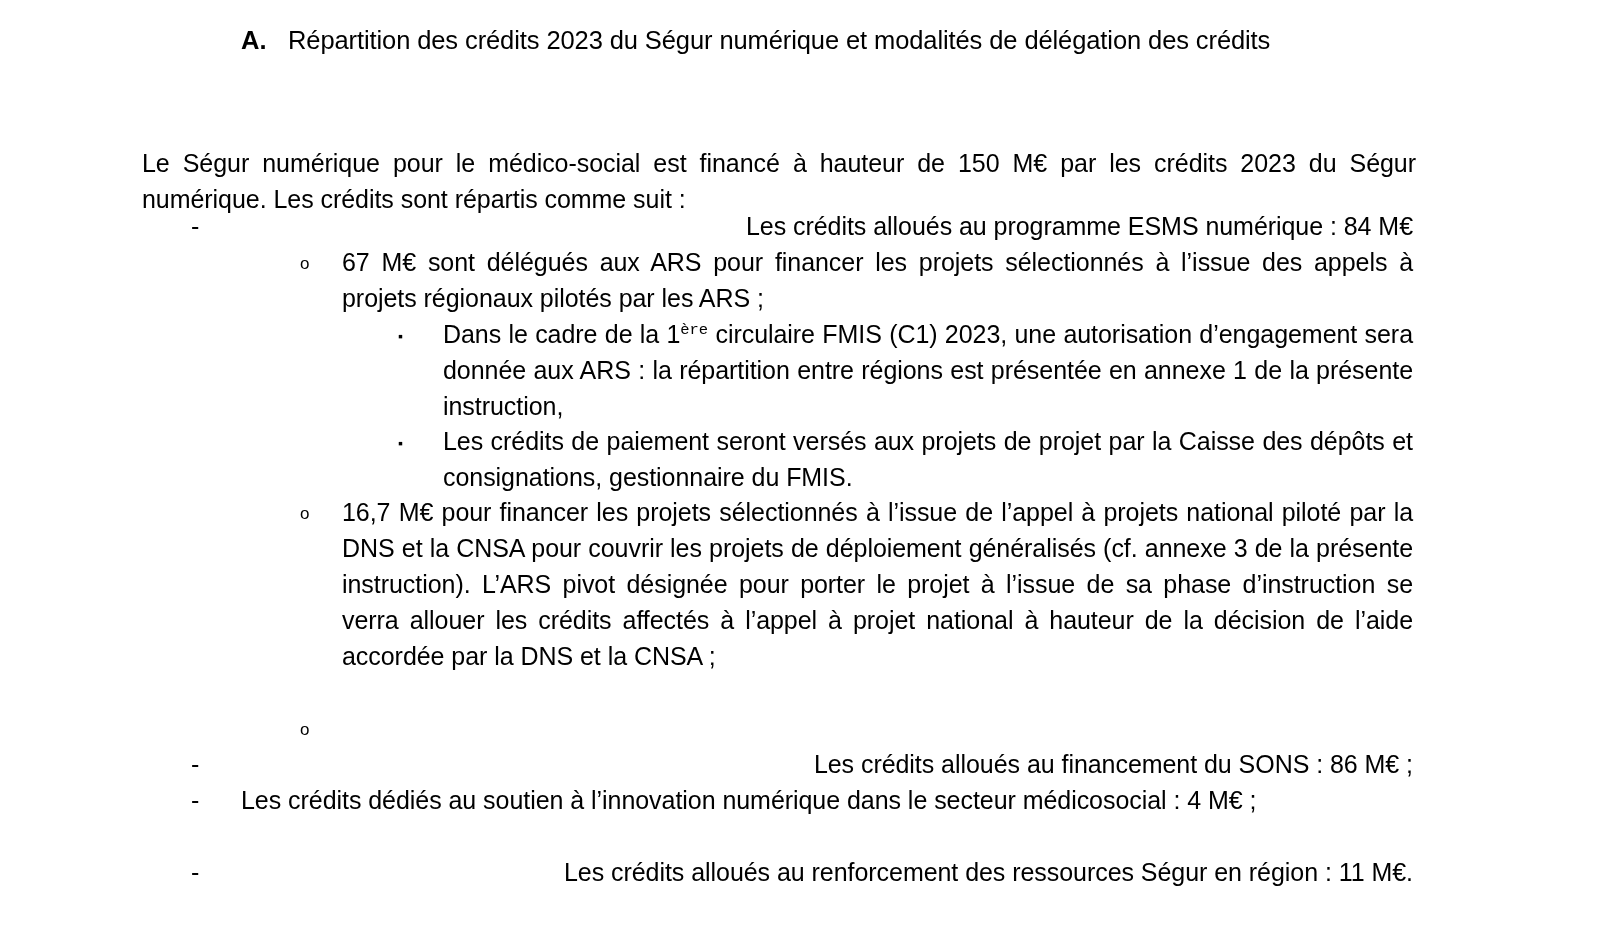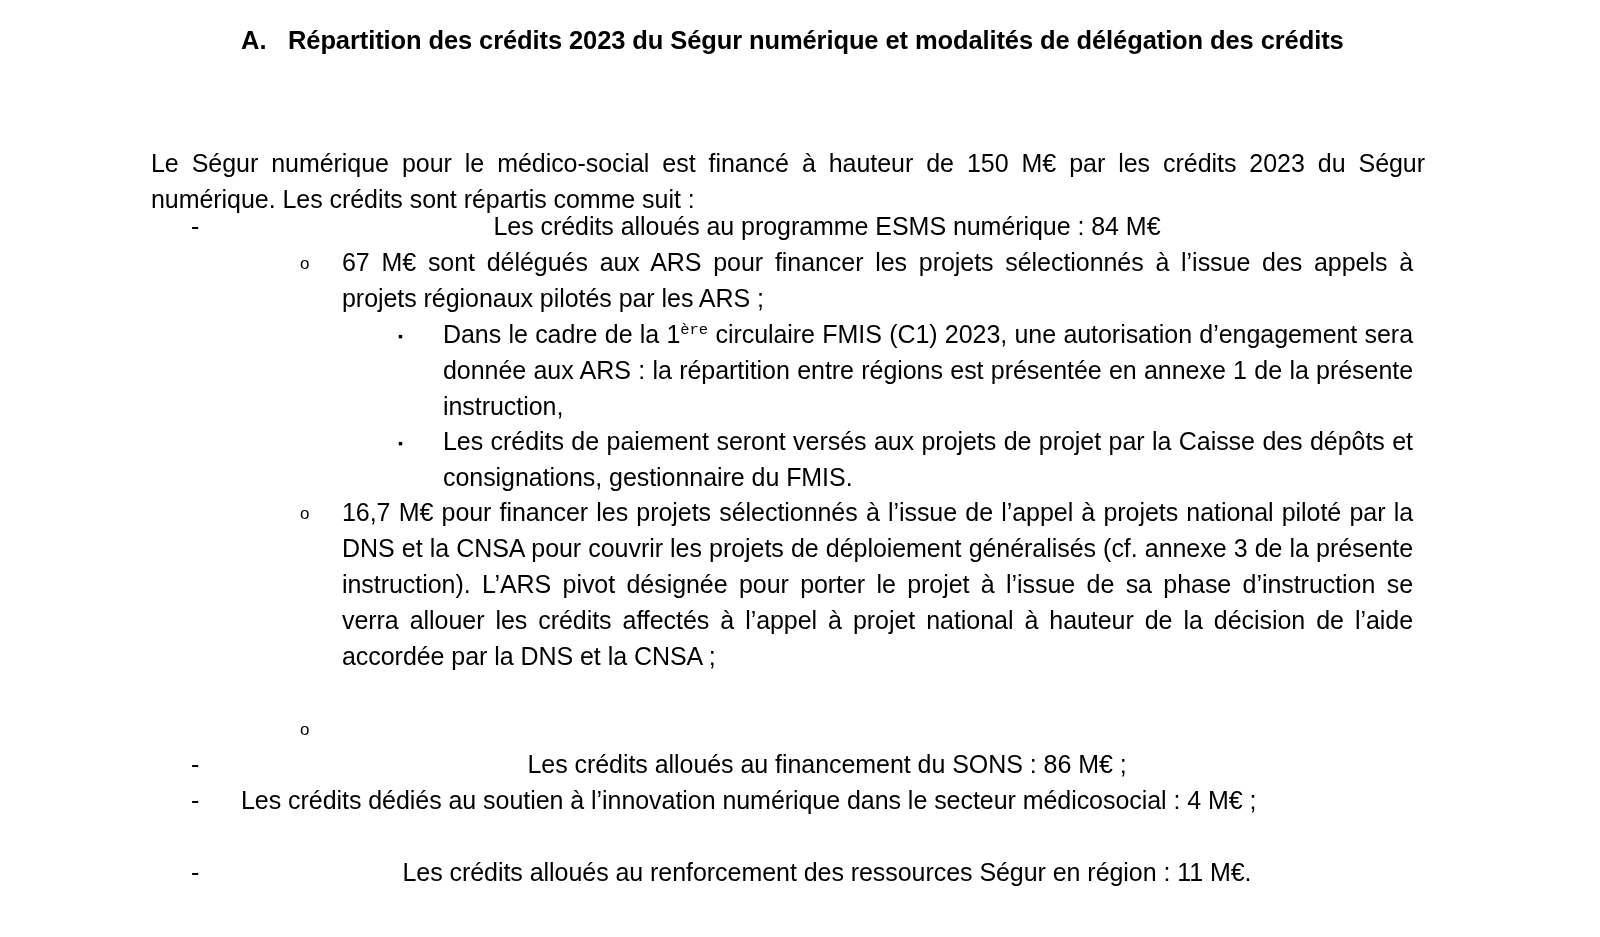--- a/index.html
+++ b/index.html
@@ -36,30 +36,30 @@
   .heading-marker {
     font-size: 25.5px;
     font-weight: bold;
     line-height: 37px;
     width: 47px;
     flex: 0 0 47px;
     letter-spacing: 0px;
   }
   .heading-text {
     font-size: 25.5px;
-    font-weight: bold;
+    font-weight: normal;
     line-height: 37px;
     flex: 1 1 auto;
     letter-spacing: -0.1px;
   }
 
   
   .intro {
     position: absolute;
-    left: 151px;
+    left: 142px;
     top: 120px;
     width: 1274px;
     font-size: 25px;
     line-height: 36px;
     text-align: justify;
     text-justify: inter-word;
     letter-spacing: -0.05px;
   }
 
   
@@ -75,21 +75,21 @@
     flex: 0 0 auto;
     text-align: left;
     user-select: none;
   }
   .body-text {
     flex: 1 1 auto;
     text-align: justify;
     text-justify: inter-word;
   }
   .body-text.nojust {
-    text-align: center;
+    text-align: right;
   }
 
   
   .lvl1 {
     left: 191px;
     width: 1222px;
   }
   .lvl1 .marker {
     width: 50px;
     font-size: 25px;

